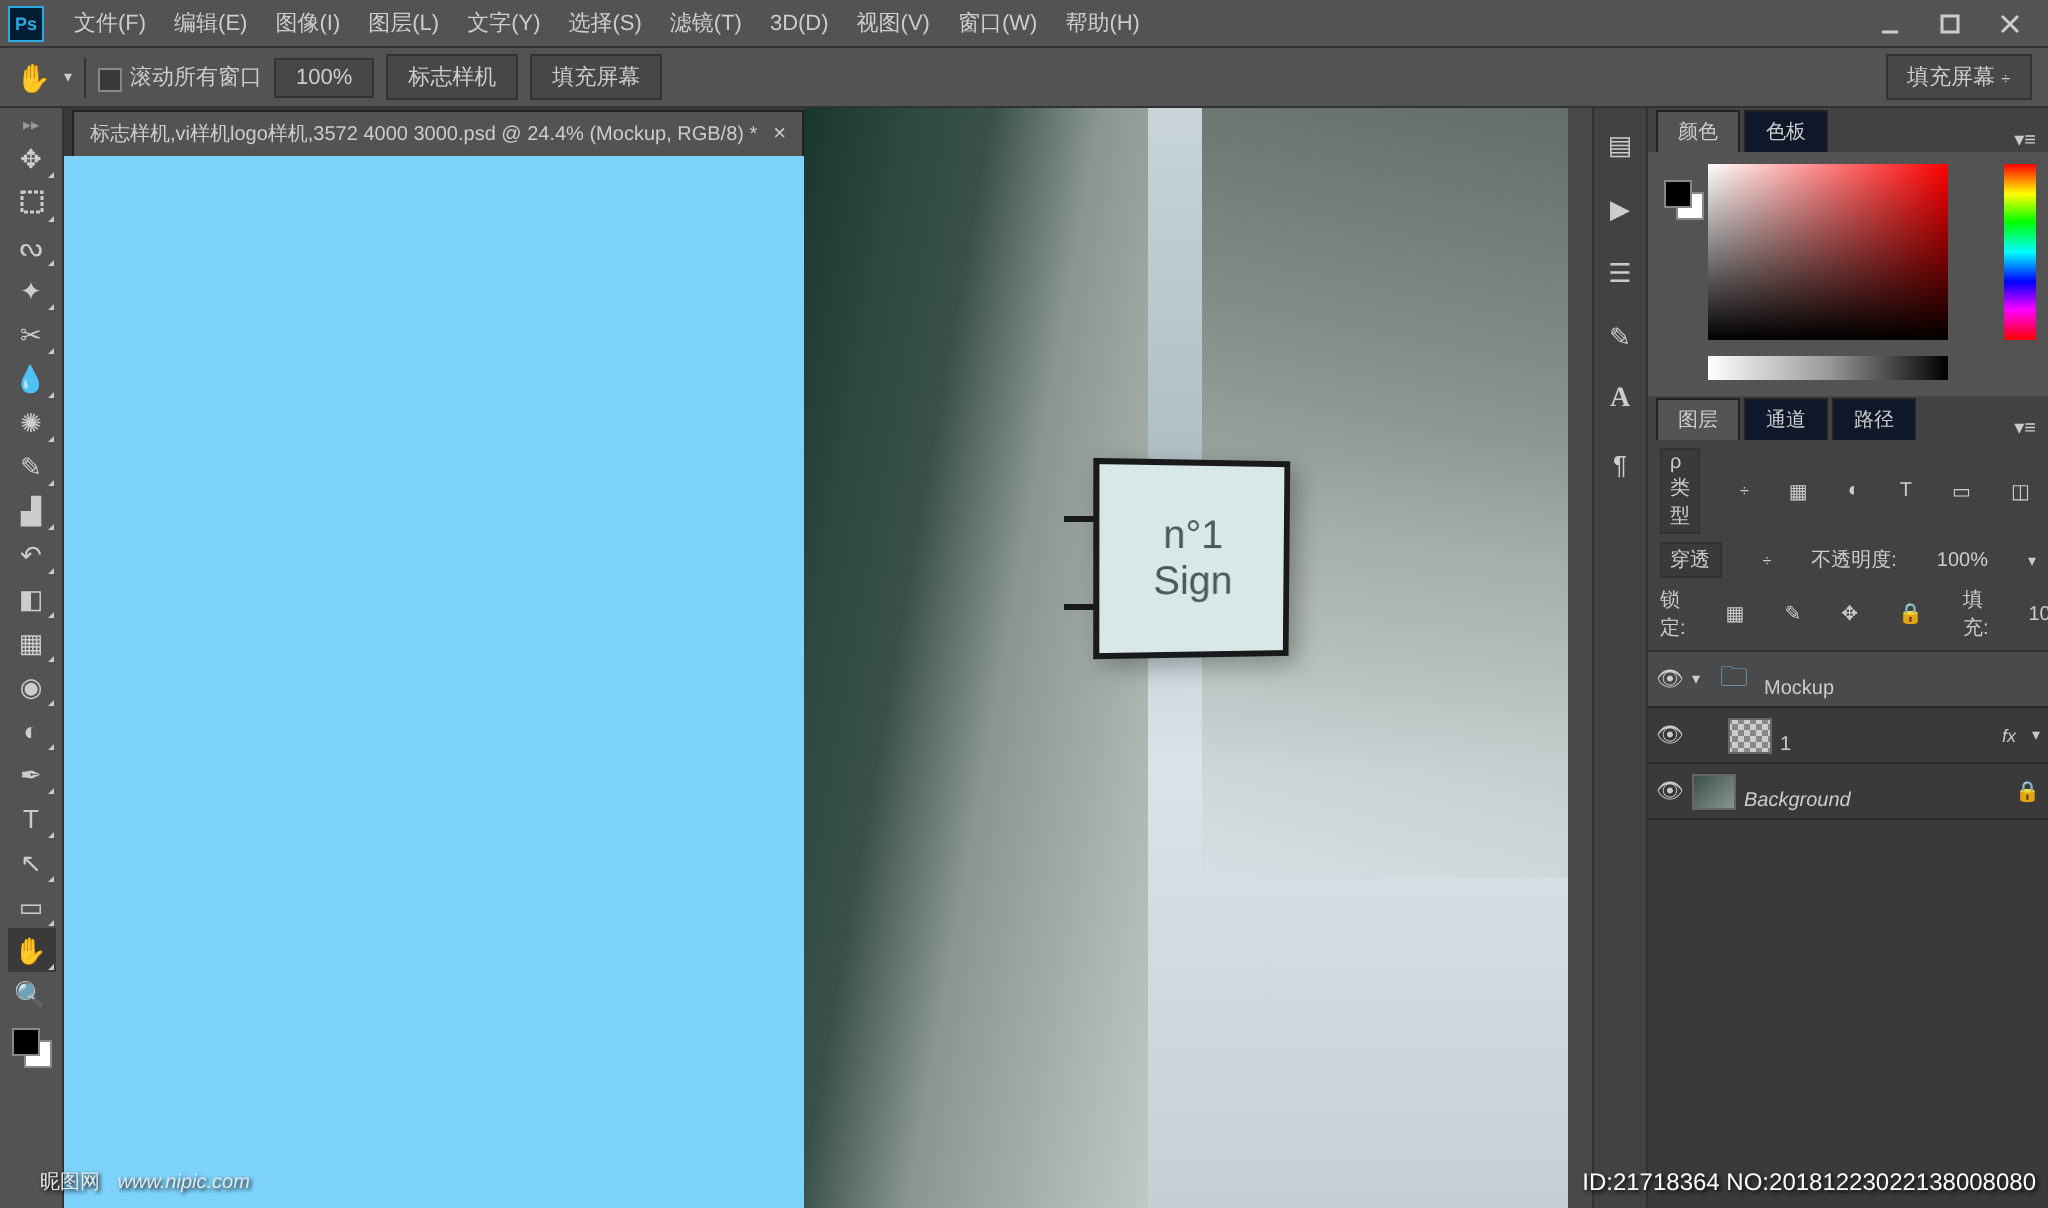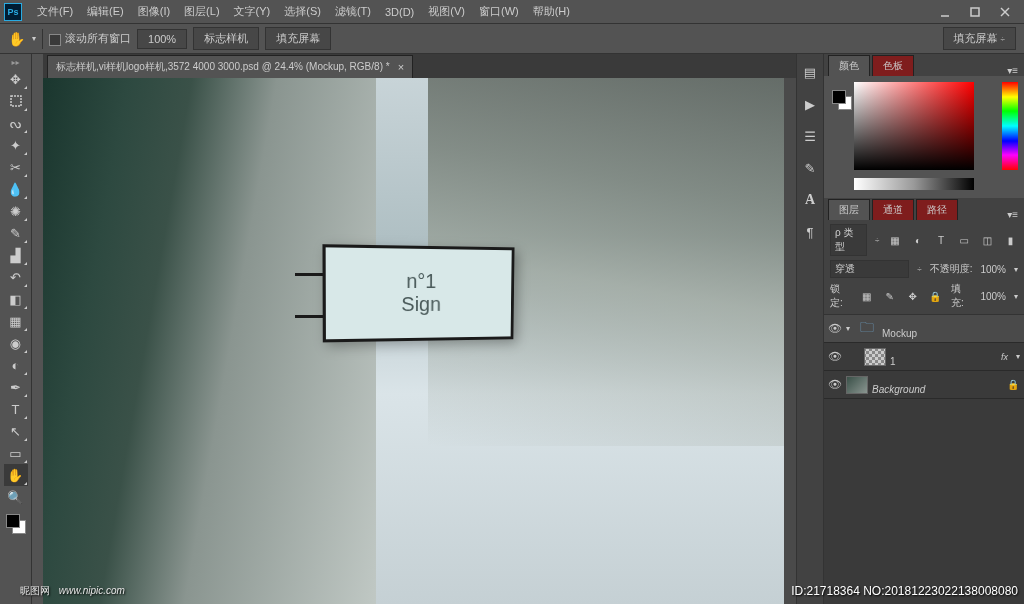--- a/index.html
+++ b/index.html
@@ -18,47 +18,47 @@
 .workspace-btn { border: 1px solid #333; background: #474747; padding: 3px 10px; margin-left: auto; }
 .main-area { display: flex; height: 550px; }
 .toolbox { width: 32px; background: #535353; border-right: 1px solid #333; display: flex; flex-direction: column; align-items: center; padding-top: 4px; }
 .tool-flyout { width: 20px; height: 8px; display: flex; align-items: center; justify-content: center; font-size: 8px; color: #999; margin-bottom: 2px; cursor: pointer; }
 .tool { width: 24px; height: 22px; display: flex; align-items: center; justify-content: center; cursor: pointer; position: relative; font-size: 13px; }
 .tool.active { background: #3a3a3a; }
 .tool-corner { position: absolute; right: 1px; bottom: 1px; width: 0; height: 0; border-left: 3px solid transparent; border-bottom: 3px solid #ccc; }
 .fg-bg-swatch { position: relative; width: 24px; height: 24px; margin-top: 4px; }
 .swatch-fg { position: absolute; left: 2px; top: 2px; width: 14px; height: 14px; background: #000; border: 1px solid #888; z-index: 2; }
 .swatch-bg { position: absolute; right: 2px; bottom: 2px; width: 14px; height: 14px; background: #fff; border: 1px solid #888; }
-.canvas-area { flex: 1; background: #0c4a6e; display: flex; flex-direction: column; margin-left: 11px; }
+.canvas-area { flex: 1; background: #7dd3fc; display: flex; flex-direction: row; }
 .doc-tab-bar { height: 24px; background: #3a3a3a; display: flex; align-items: flex-end; padding-left: 4px; }
 .doc-tab { background: #535353; padding: 4px 8px; border: 1px solid #222; border-bottom: none; display: flex; align-items: center; gap: 8px; font-size: 10px; }
 .tab-close { cursor: pointer; font-size: 11px; }
 .canvas-viewport { flex: 1; background: #2a2a2a; position: relative; overflow: hidden; }
 .canvas-content { position: absolute; left: 0; top: 0; right: 12px; bottom: 0; background: linear-gradient(to bottom, #c8d4d8 0%, #b0c0c4 30%, #dae4e8 60%, #c5d0d4 100%); }
 .building-left { position: absolute; left: 0; top: 0; width: 45%; height: 100%; background: linear-gradient(100deg, #1a362e 0%, #2d4940 20%, #3a5148 35%, #8a9590 55%, #c0c8c4 100%); }
 .building-right { position: absolute; right: 0; top: 0; width: 48%; height: 70%; background: linear-gradient(190deg, #3a4038 0%, #6a7268 30%, #9aa298 55%, transparent 100%); opacity: 0.7; }
 .sign-bracket { position: absolute; left: 34%; top: 37%; width: 4%; height: 3px; background: #1a1a1a; }
 .sign-bracket.b2 { top: 45%; }
 .sign-box { position: absolute; left: 38%; top: 32%; width: 26%; height: 18%; background: #d8e8e8; border: 3px solid #1a1a1a; transform: perspective(400px) rotateY(8deg) rotateX(-2deg); display: flex; flex-direction: column; align-items: center; justify-content: center; font-size: 20px; color: #4a5a5a; font-family: Arial; box-shadow: 4px 4px 12px rgba(0,0,0,0.3); }
 .vscroll { position: absolute; right: 0; top: 0; width: 12px; height: 100%; background: #4a4a4a; }
 .vstrip { width: 28px; background: #424242; border-left: 1px solid #333; border-right: 1px solid #333; display: flex; flex-direction: column; align-items: center; padding-top: 8px; gap: 12px; }
 .vstrip-icon { width: 20px; height: 20px; display: flex; align-items: center; justify-content: center; cursor: pointer; font-size: 13px; }
 .right-panels { width: 200px; background: #535353; display: flex; flex-direction: column; }
 .panel-tabs { height: 22px; display: flex; align-items: flex-end; background: #424242; padding-left: 4px; gap: 2px; }
-.panel-tab { padding: 3px 10px; background: #7f1d1d; cursor: pointer; border: 1px solid #222; border-bottom: none; font-size: 10px; }
+.panel-tab { padding: 3px 10px; background: #0f172a; cursor: pointer; border: 1px solid #222; border-bottom: none; font-size: 10px; }
 .panel-tab.active { background: #535353; }
 .panel-menu-icon { margin-left: auto; padding: 0 6px; cursor: pointer; font-size: 10px; }
 .color-panel { height: 122px; background: #535353; padding: 4px; position: relative; }
 .color-swatches { position: absolute; left: 6px; top: 8px; }
 .color-field { position: absolute; left: 30px; top: 6px; width: 120px; height: 88px; background: linear-gradient(to bottom, rgba(0,0,0,0) 0%, rgba(0,0,0,1) 100%), linear-gradient(to right, #fff 0%, #f00 100%); }
 .hue-strip { position: absolute; right: 6px; top: 6px; width: 16px; height: 88px; background: linear-gradient(to bottom, #f00 0%, #ff0 17%, #0f0 33%, #0ff 50%, #00f 67%, #f0f 83%, #f00 100%); }
 .gray-strip { position: absolute; left: 30px; bottom: 8px; width: 120px; height: 12px; background: linear-gradient(to right, #fff 0%, #999 50%, #000 100%); }
 .layers-panel { flex: 1; background: #424242; display: flex; flex-direction: column; }
 .layers-opts { background: #424242; padding: 4px 6px; display: flex; flex-direction: column; gap: 4px; border-bottom: 1px solid #333; }
-.layers-row { display: flex; align-items: center; gap: 8px; font-size: 10px; }
+.layers-row { display: flex; align-items: center; gap: 20px; font-size: 10px; }
 .kind-select { border: 1px solid #333; background: #3a3a3a; padding: 1px 4px; font-size: 10px; color: #ccc; }
 .kind-icon { width: 16px; height: 16px; display: flex; align-items: center; justify-content: center; font-size: 10px; cursor: pointer; }
 .blend-select { border: 1px solid #333; background: #3a3a3a; padding: 1px 4px; font-size: 10px; color: #ccc; flex: 1; }
 .layers-list { flex: 1; background: #3a3a3a; overflow: auto; }
 .layer-item { display: flex; align-items: center; height: 28px; border-bottom: 1px solid #2a2a2a; padding: 0 4px; gap: 4px; cursor: pointer; }
 .layer-item.group { background: #4a4a4a; }
 .layer-eye { width: 14px; font-size: 11px; }
 .layer-indent { width: 14px; }
 .layer-arrow { font-size: 8px; margin-right: 2px; }
 .layer-thumb { width: 22px; height: 18px; border: 1px solid #666; background: #2a2a2a; display: flex; align-items: center; justify-content: center; }

